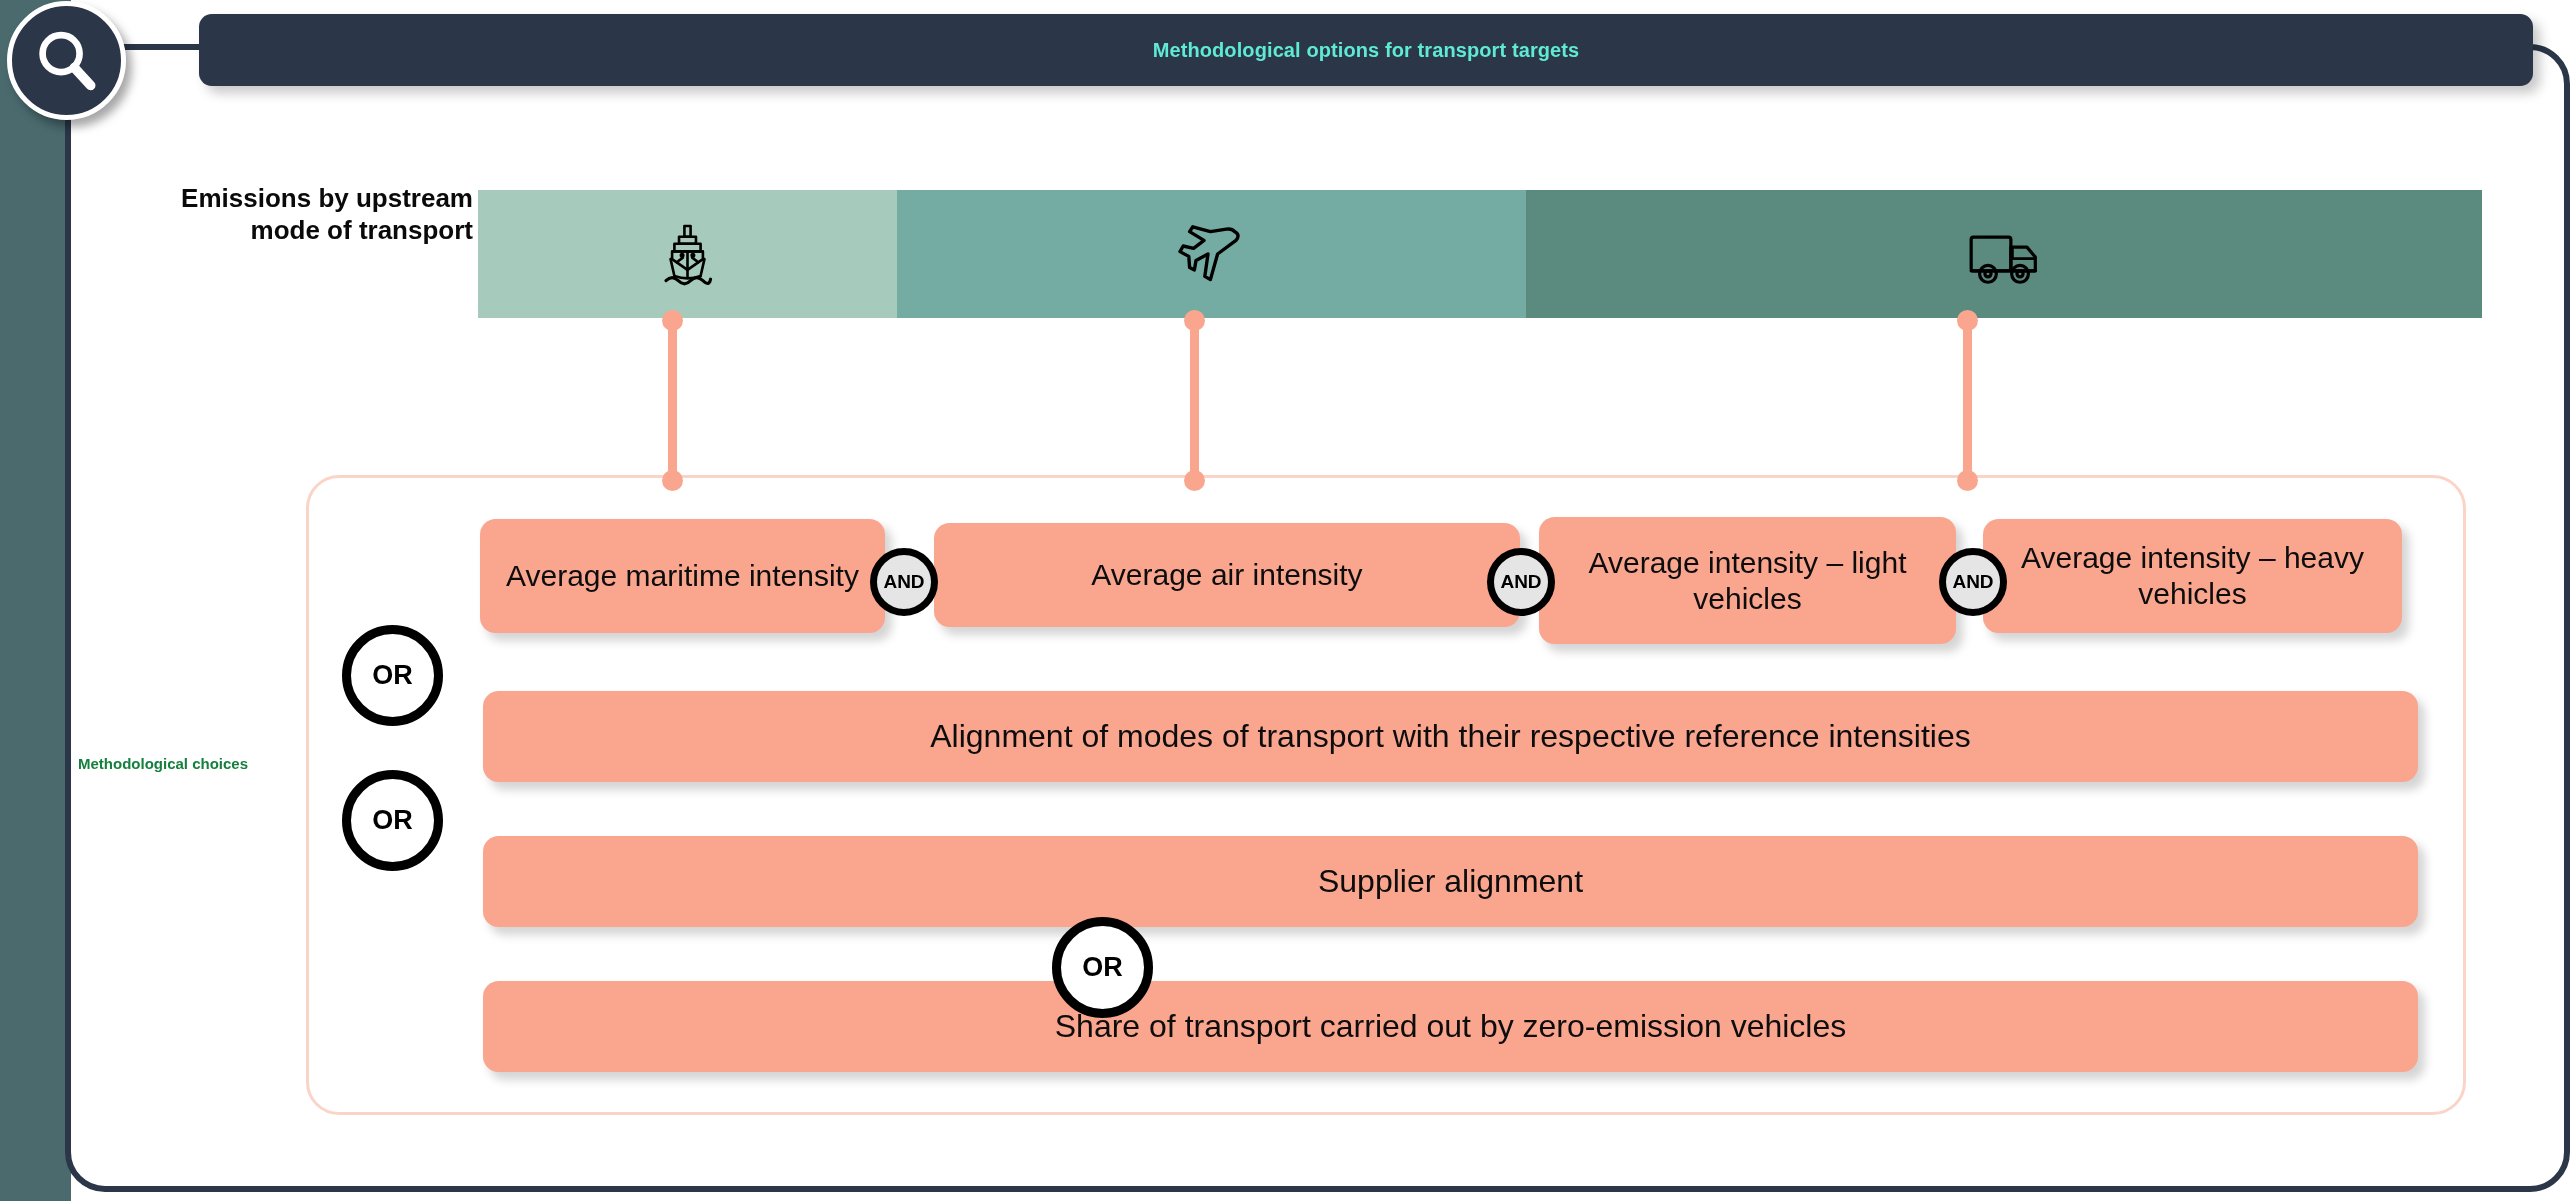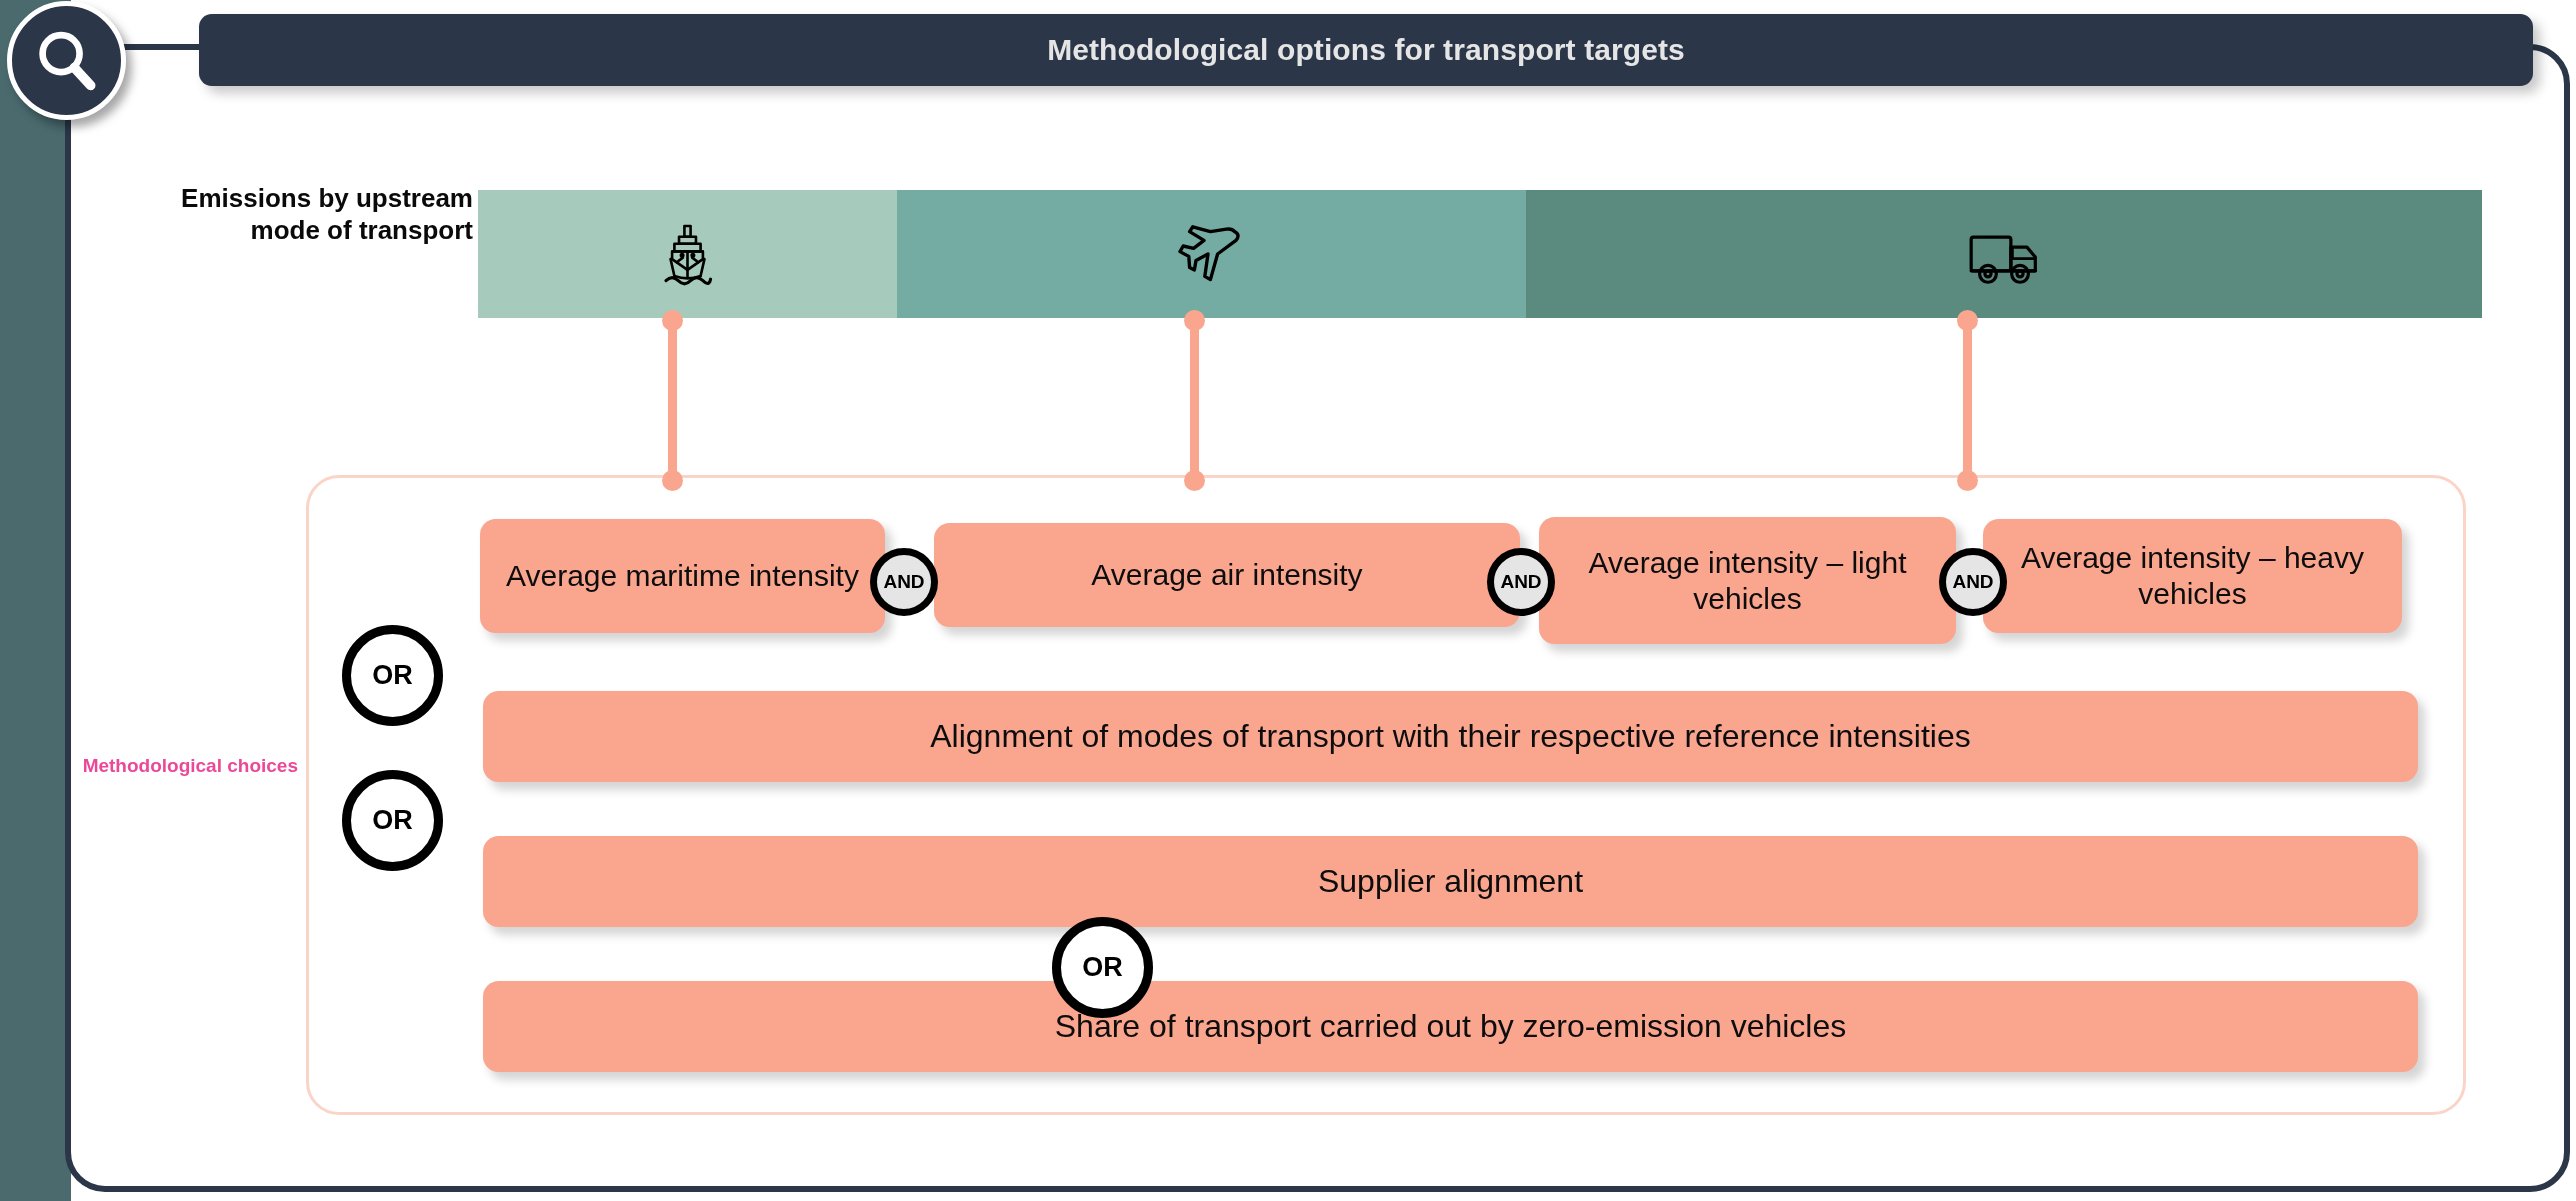--- a/index.html
+++ b/index.html
@@ -38,22 +38,22 @@
     width: 2334px; height: 72px;
     background: #2b3648;
     border-radius: 12.8px;
     display: flex;
     align-items: center;
     justify-content: center;
     box-shadow: 7px 7px 11.4px rgba(0,0,0,0.22);
     z-index: 6;
   }
   .title-bar .title-text {
-    color: #e5e5e5;
-    font-size: 30px;
+    color: #5eead4;
+    font-size: 20px;
     font-weight: bold;
     letter-spacing: 0.1px;
   }
 
   
   .badge {
     position: absolute;
     left: 7px; top: 1.4px;
     width: 119px; height: 119px;
     border-radius: 50%;
@@ -128,25 +128,25 @@
     width: 2160px; height: 640px;
     border: 3.6px solid #fbd4c8;
     border-radius: 33px;
     z-index: 1;
   }
 
   .choices-label {
     position: absolute;
     left: 78px; top: 755px;
     width: 220px;
-    text-align: right;
-    font-size: 19px;
+    text-align: left;
+    font-size: 15px;
     font-weight: bold;
     line-height: 1.2;
-    color: #ec4899;
+    color: #15803d;
     z-index: 3;
   }
 
   
   .or-circle {
     position: absolute;
     width: 101px; height: 101px;
     border-radius: 50%;
     background: #ffffff;
     border: 9.2px solid #000000;

